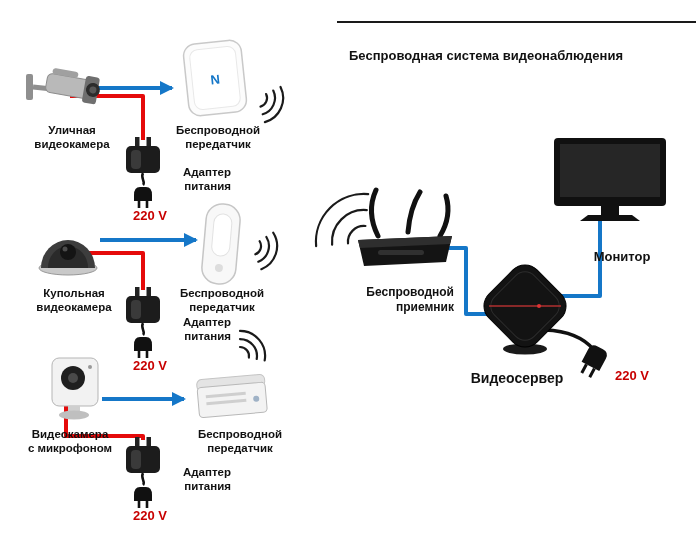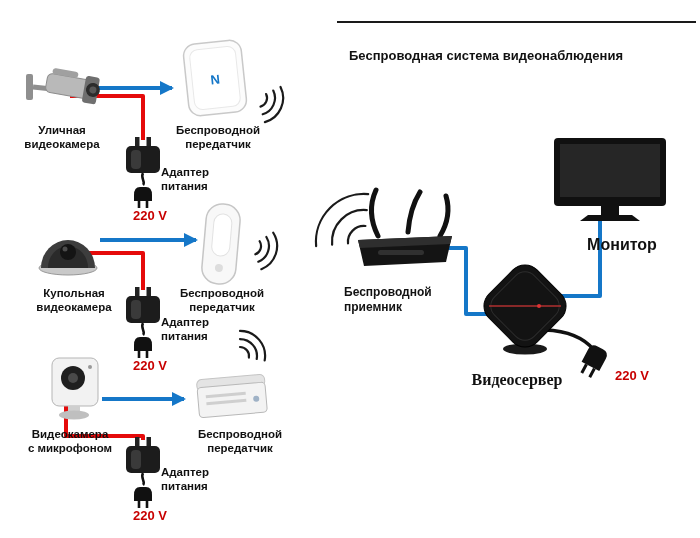--- a/index.html
+++ b/index.html
@@ -8,21 +8,21 @@
   html,body{margin:0;padding:0;background:#fff;}
   .stage{
     position:relative; width:700px; height:538px; background:#ffffff;
     font-family:"Liberation Sans", sans-serif; overflow:hidden;
   }
   svg{position:absolute;left:0;top:0;}
   .lbl{
     position:absolute; font-weight:bold; font-size:11.5px; line-height:1.25;
     color:#111; text-align:center; white-space:pre-line;
   }
-  .lbl.left{text-align:left;}
+  .lbl.left{text-align:right;}
   .lbl.red{color:var(--redText); font-size:13px;}
   .title{
     position:absolute; left:300px; top:3px; width:372px; text-align:center;
     font-weight:bold; font-size:13px; color:#111;margin-top:45px;
   }
   .title-line{
     position:absolute; left:337px; top:21px; width:359px; height:0;
     border-top:2px solid #1a1a1a;
   }
   .wave{stroke:var(--ink); stroke-width:2.2; fill:none; stroke-linecap:round;}
@@ -185,21 +185,21 @@
     </g>
 
     <g transform="translate(554,138)">
       <rect x="0" y="0" width="112" height="68" rx="4" fill="#101010"></rect>
       <rect x="6" y="6" width="100" height="53" fill="#262626"></rect>
       <rect x="47" y="68" width="18" height="9" fill="#101010"></rect>
       <path d="M34,77 L78,77 L86,83 L26,83 Z" fill="#101010"></path>
     </g>
   </svg>
 
-  <div class="lbl" style="left:14px; top:123px; width:96px;">Уличная
+  <div class="lbl" style="left:24px; top:123px; width:96px;">Уличная
 видеокамера</div>
   <div class="lbl" style="left:164px; top:123px; width:108px;">Беспроводной
 передатчик</div>
   <div class="lbl left" style="left:161px; top:165px; width:70px;">Адаптер
 питания</div>
   <div class="lbl red" style="left:120px; top:208px; width:60px;">220 V</div>
 
   <div class="lbl" style="left:24px; top:286px; width:100px;">Купольная
 видеокамера</div>
   <div class="lbl" style="left:168px; top:286px; width:108px;">Беспроводной
@@ -211,17 +211,17 @@
   <div class="lbl" style="left:20px; top:427px; width:100px;">Видеокамера
 с микрофоном</div>
   <div class="lbl" style="left:186px; top:427px; width:108px;">Беспроводной
 передатчик</div>
   <div class="lbl left" style="left:161px; top:465px; width:70px;">Адаптер
 питания</div>
   <div class="lbl red" style="left:120px; top:508px; width:60px;">220 V</div>
 
   <div class="lbl left" style="left:344px; top:285px; width:110px; font-size:12px;">Беспроводной
 приемник</div>
-  <div class="lbl" style="left:467px; top:370px; width:100px; font-size:16px;font-family:Liberation Serif, serif;">Видеосервер</div>
+  <div class="lbl" style="left:467px; top:370px; width:100px; font-size:14px;">Видеосервер</div>
   <div class="lbl red" style="left:604px; top:368px; width:56px;">220 V</div>
-  <div class="lbl" style="left:572px; top:235px; width:100px; font-size:16px;">Монитор</div>
+  <div class="lbl" style="left:572px; top:249px; width:100px; font-size:13px;">Монитор</div>
 
 </div>
 
 </body></html>

